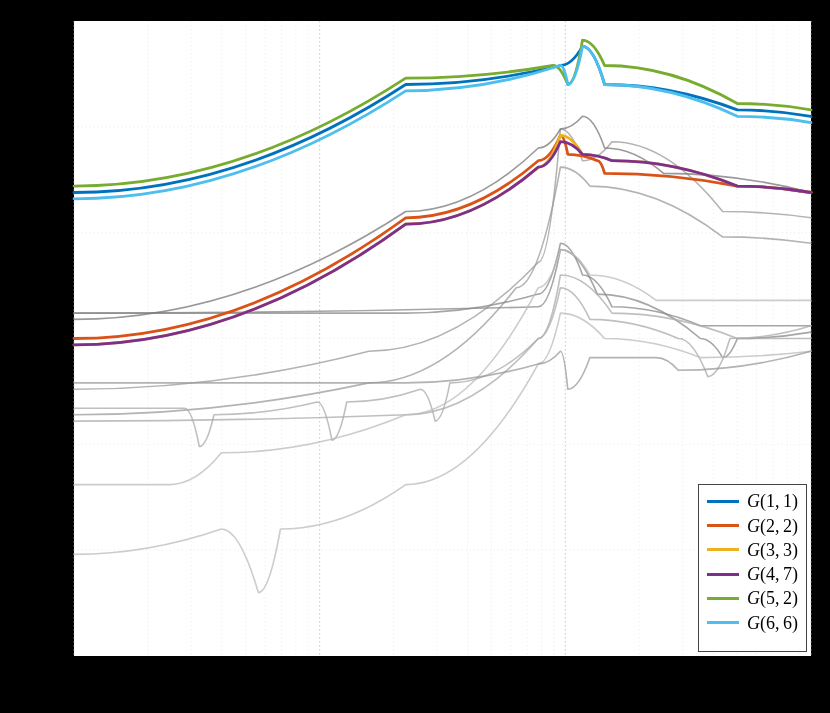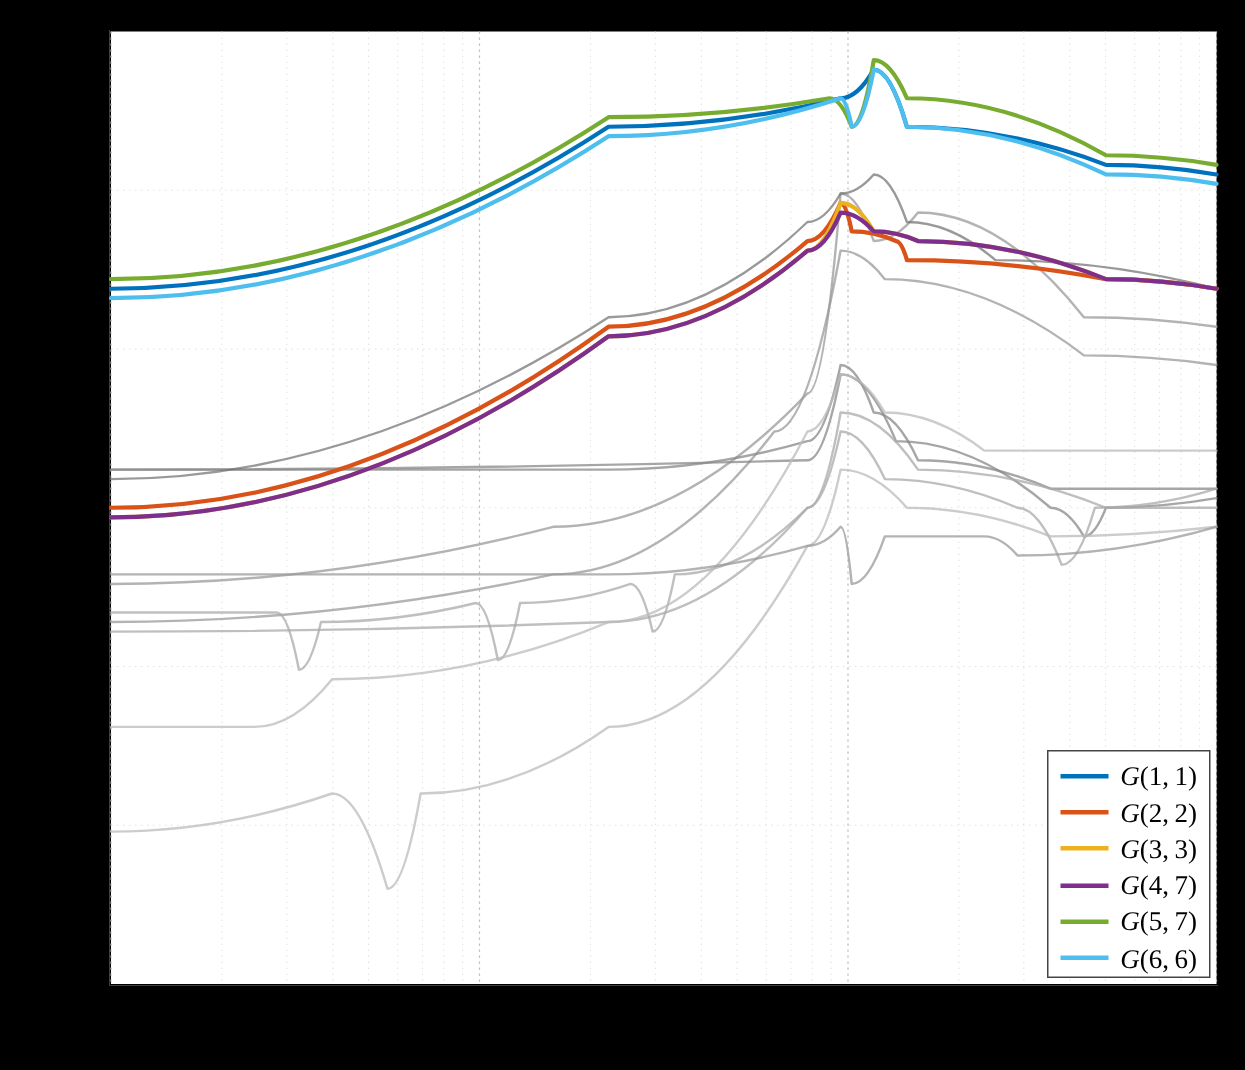--- a/index.html
+++ b/index.html
@@ -19,21 +19,21 @@
     height: 635px;
     background: #fff;
     border: 1px solid #000;
   }
   .legend {
     position: absolute;
     right: 4px;
     bottom: 4px;
     background: #fff;
     border: 1px solid #444;
-    padding: 4px 8px 0 8px;
+    padding: 4px 8px 16px 8px;
     font-size: 18px;
     line-height: 1.35;
   }
   .legend-row {
     display: flex;
     align-items: center;
     gap: 8px;
   }
   .legend-swatch {
     width: 32px;
@@ -130,20 +130,20 @@
       <div class="legend-row">
         <div class="legend-swatch" style="background: rgb(237, 177, 32);"></div>
         <div class="legend-text"><span style="font-style:italic">G</span><span class="paren">(3, 3)</span></div>
       </div>
       <div class="legend-row">
         <div class="legend-swatch" style="background: rgb(126, 47, 142);"></div>
         <div class="legend-text"><span style="font-style:italic">G</span><span class="paren">(4, 7)</span></div>
       </div>
       <div class="legend-row">
         <div class="legend-swatch" style="background: rgb(119, 172, 48);"></div>
-        <div class="legend-text"><span style="font-style:italic">G</span><span class="paren">(5, 7)</span></div>
+        <div class="legend-text"><span style="font-style:italic">G</span><span class="paren">(5, 2)</span></div>
       </div>
       <div class="legend-row">
         <div class="legend-swatch" style="background: rgb(77, 190, 238);"></div>
         <div class="legend-text"><span style="font-style:italic">G</span><span class="paren">(6, 6)</span></div>
       </div>
     </div>
 </div>
 
 </body></html>

